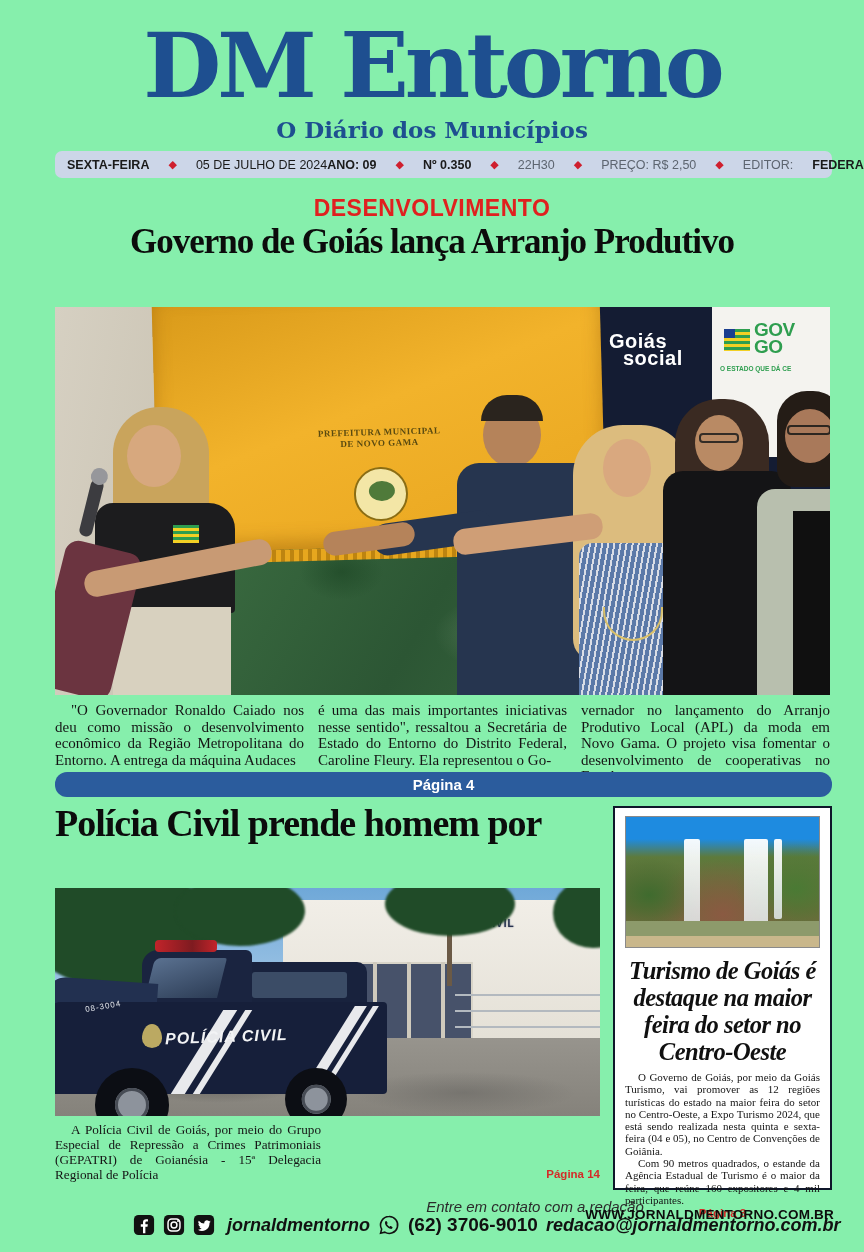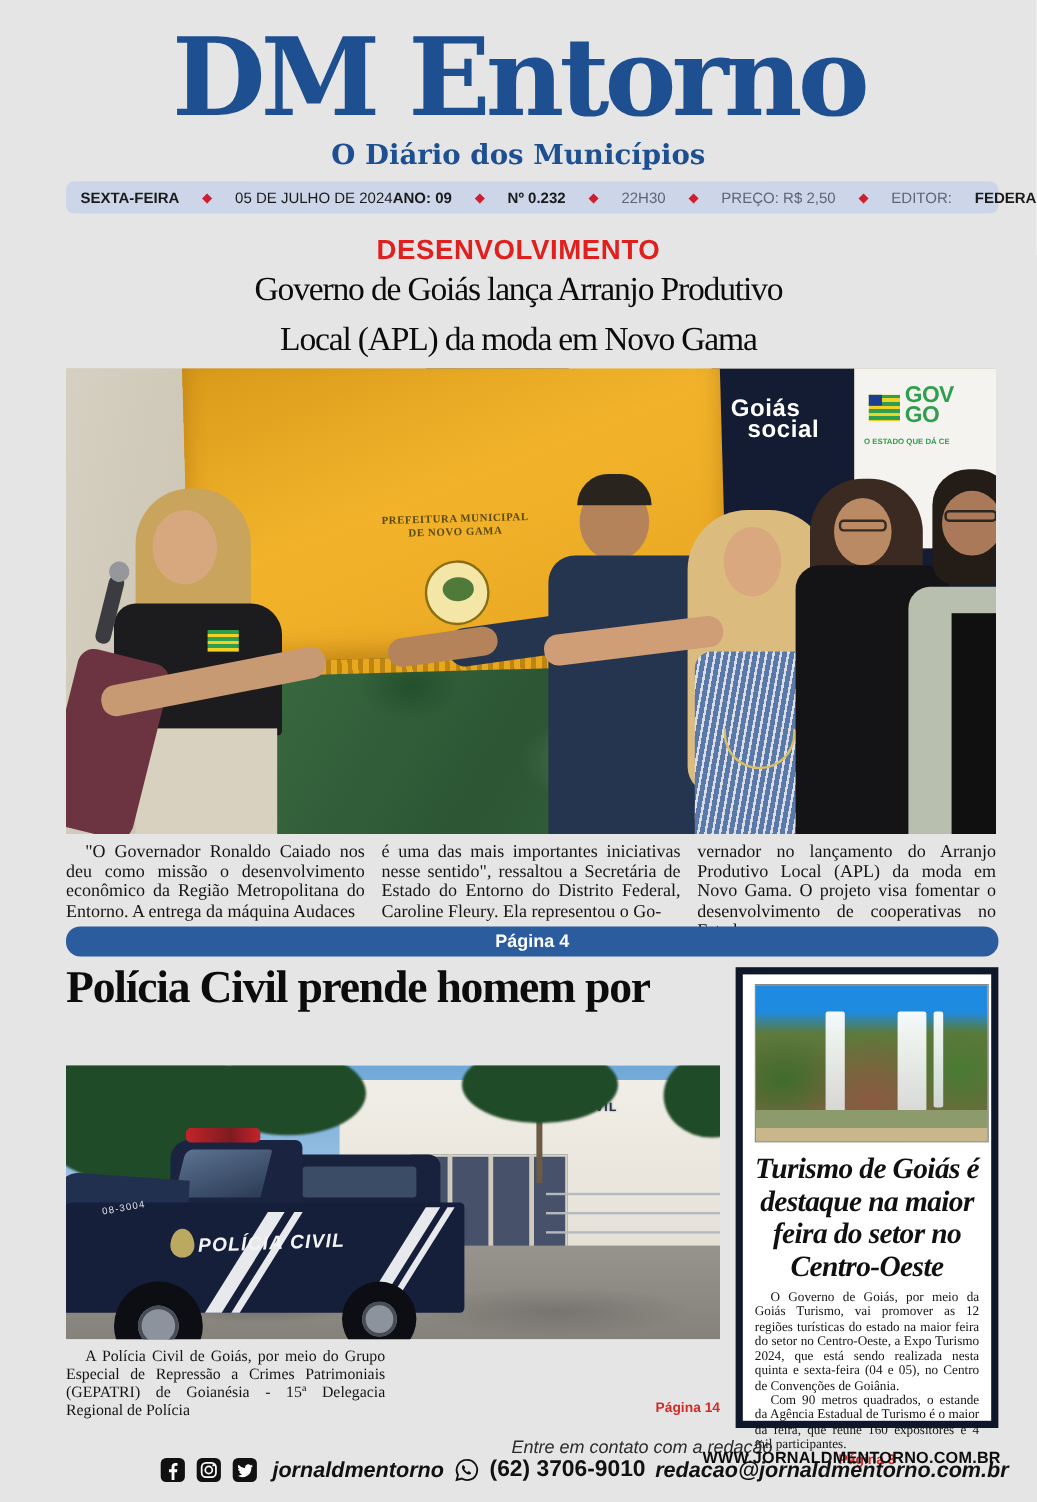--- a/index.html
+++ b/index.html
@@ -1,18 +1,18 @@
 <!DOCTYPE html>
 <html><head>
 <meta charset="utf-8">
 <style>
   * { margin:0; padding:0; box-sizing:border-box; }
   html,body { background:#ffffff; }
   #page {
-    position:relative; width:864px; height:1252px; background:#e5e5e5;
+    position:relative; width:864px; height:1252px; background:#86efac;
     font-family:"Liberation Serif", serif; overflow:hidden; margin:0 auto;padding-left:28px;
   }
   
   .masthead-title{
     position:absolute; top:20px; left:0; width:100%; text-align:center;
     font-family:"DejaVu Serif", serif; font-weight:bold; font-size:90px; line-height:1;
     color:#1e4f90; letter-spacing:-4px;
   }
   .masthead-tagline{
     position:absolute; top:116px; left:0; width:100%; text-align:center;
@@ -30,21 +30,21 @@
   .datebar .lt{ color:#5d6570; }
   .diamond{ color:#cf1f2e; font-size:11px; }
   
   .kicker{
     position:absolute; top:195px; left:0; width:100%; text-align:center;
     font-family:"Liberation Sans", sans-serif; font-weight:bold; font-size:23px;
     color:#e0201f; letter-spacing:.5px;
   }
   .headline1{
     position:absolute; top:221px; left:20px; width:824px; text-align:center;
-    font-weight:normal; font-size:28px; line-height:42px; color:#0c0c0c; letter-spacing:-1px;
+    font-weight:bold; font-size:35px; line-height:42px; color:#0c0c0c; letter-spacing:-1px;
   }
   .headline2{
     position:absolute; top:803px; left:55px; width:560px; text-align:left;
     font-weight:bold; font-size:38px; line-height:41px; color:#0c0c0c; letter-spacing:-1px;
   }
   
   .photo1{ position:absolute; left:55px; top:307px; width:775px; height:388px; overflow:hidden; background:#cfc9ba; }
   .wallL{ position:absolute; left:0; top:0; width:330px; height:388px;
     background:linear-gradient(100deg,#d6d0c2,#c6bfae 60%,#d2ccbe); }
   .cell{ position:absolute; width:119px; height:150px; overflow:hidden; }
@@ -129,21 +129,21 @@
     font-size:8px; transform:rotate(-10deg); letter-spacing:1px; }
   .wheel{ position:absolute; border-radius:50%; background:#0c0e14; }
   .wheel::after{ content:""; position:absolute; left:50%; top:50%; width:46%; height:46%; transform:translate(-50%,-50%);
     border-radius:50%; background:#8d939c; box-shadow:inset 0 0 0 3px #474c55; }
   
   .pcols{ position:absolute; left:55px; top:1122px; width:545px; display:flex; gap:13px; }
   .pcols .col{ flex:1; font-size:13.2px; line-height:15px; text-align:justify; color:#141414; position:relative; }
   .pref-inline{ position:absolute; right:0; bottom:0; color:#d42b28; font-family:"Liberation Sans", sans-serif;
     font-weight:bold; font-size:11.5px; }
   
-  .sidebar{ position:absolute; left:613px; top:806px; width:219px; height:384px; border:6px solid #0f172a; background:#fff; padding:8px 10px 0; }
+  .sidebar{ position:absolute; left:613px; top:806px; width:219px; height:384px; border:2px solid #0f172a; background:#fff; padding:8px 10px 0; }
   .waterfall{ position:relative; width:195px; height:132px; margin:0 auto; border:1px solid #8a8a8a; overflow:hidden;
     background:
       radial-gradient(70px 50px at 12% 60%, #3f6b2e, transparent 75%),
       radial-gradient(80px 60px at 88% 55%, #4a7a34, transparent 75%),
       radial-gradient(90px 70px at 50% 75%, #8a5a42, transparent 80%),
       linear-gradient(180deg,#1e8be0 0 22px, #5d7a3c 40px, #6b6a38 70%, #7a6a46 100%); }
   .fall{ position:absolute; top:22px; background:linear-gradient(180deg,rgba(255,255,255,.95),rgba(235,242,248,.8)); filter:blur(.4px); border-radius:2px; }
   .pool{ position:absolute; left:0; bottom:10px; width:100%; height:16px; background:#8d9a6b; }
   .sand{ position:absolute; left:0; bottom:0; width:100%; height:11px; background:#c9b78b; }
   .side-head{ margin-top:9px; text-align:center; font-style:italic; font-weight:bold; font-size:24.5px; line-height:27px; color:#101010; letter-spacing:-.5px; }
@@ -172,35 +172,34 @@
 
   <div class="datebar">
     <span class="seg">
       <b>SEXTA-FEIRA</b>
       <span class="diamond">◆</span>
       <span>05 DE JULHO DE 2024</span>
     </span>
     <span class="seg">
       <b>ANO: 09</b>
       <span class="diamond">◆</span>
-      <b>Nº 0.232</b>
+      <b>Nº 0.350</b>
       <span class="diamond">◆</span>
       <span class="lt">22H30</span>
       <span class="diamond">◆</span>
       <span class="lt">PREÇO:  R$  2,50</span>
       <span class="diamond">◆</span>
       <span class="lt">EDITOR:</span>
       <b>FEDERAL  CECÍLIO</b>
     </span>
   </div>
 
   <div class="kicker">DESENVOLVIMENTO</div>
   <div class="headline1">
     <div>Governo de Goiás lança Arranjo Produtivo</div>
-    <div>Local (APL) da moda em Novo Gama</div>
   </div>
 
   <div class="photo1">
     <div class="wallL"></div>
 
     <div class="cell navy" style="left:300px;top:0">
       <div class="cotec">COTEC</div>
     </div>
     <div class="cell white" style="left:419px;top:0">
       <div class="hexes">⬢⬢⬢</div>

